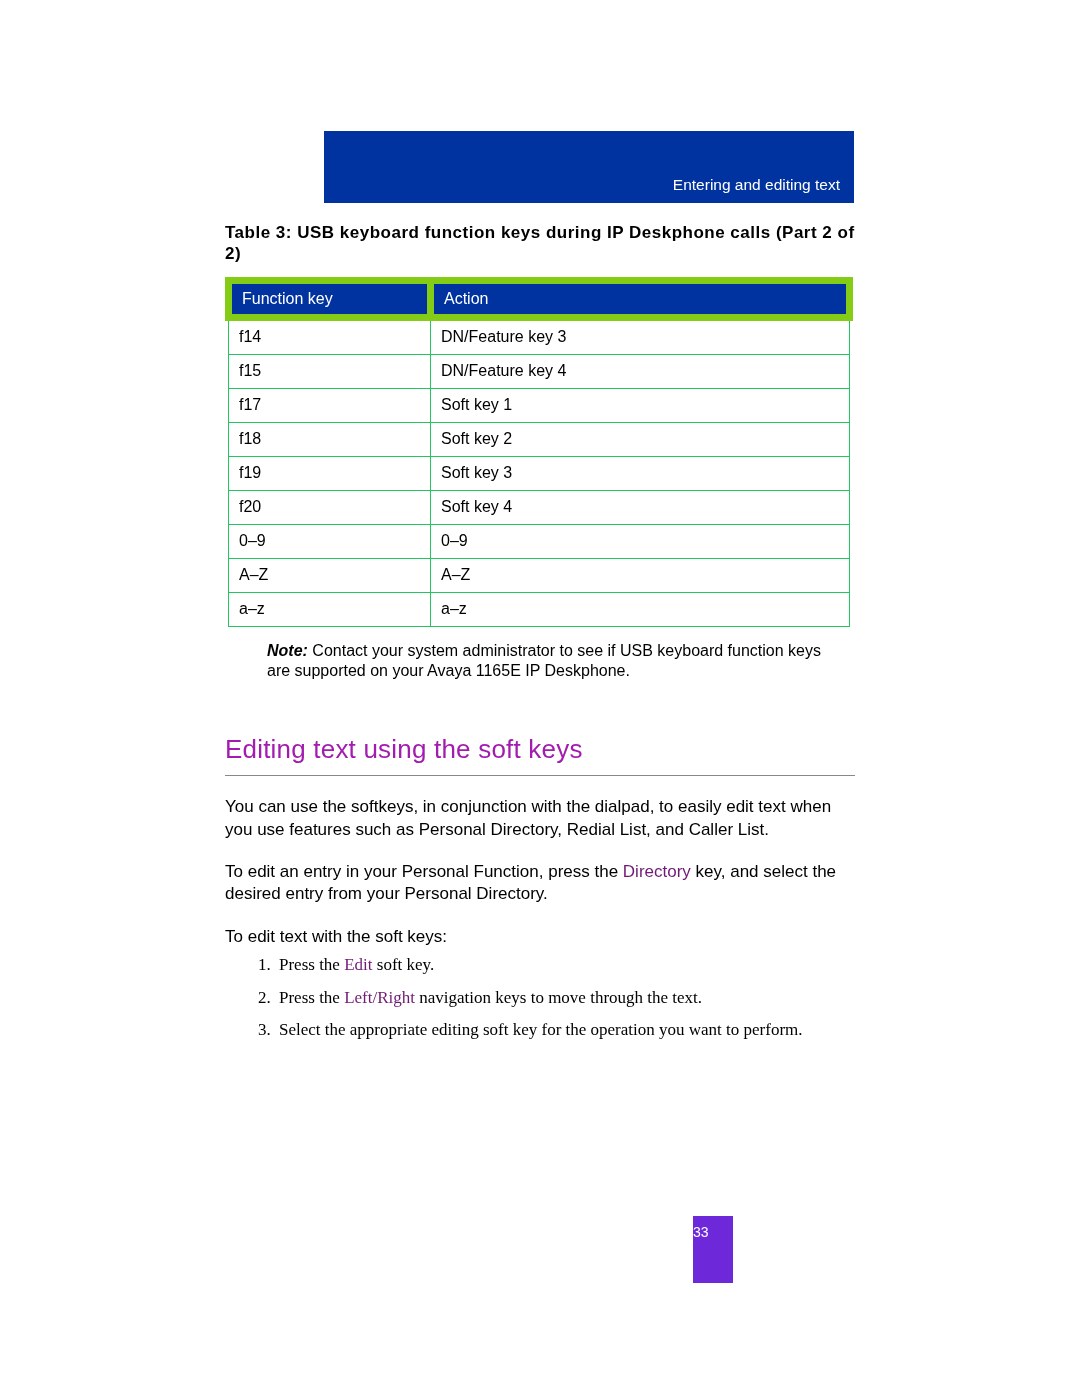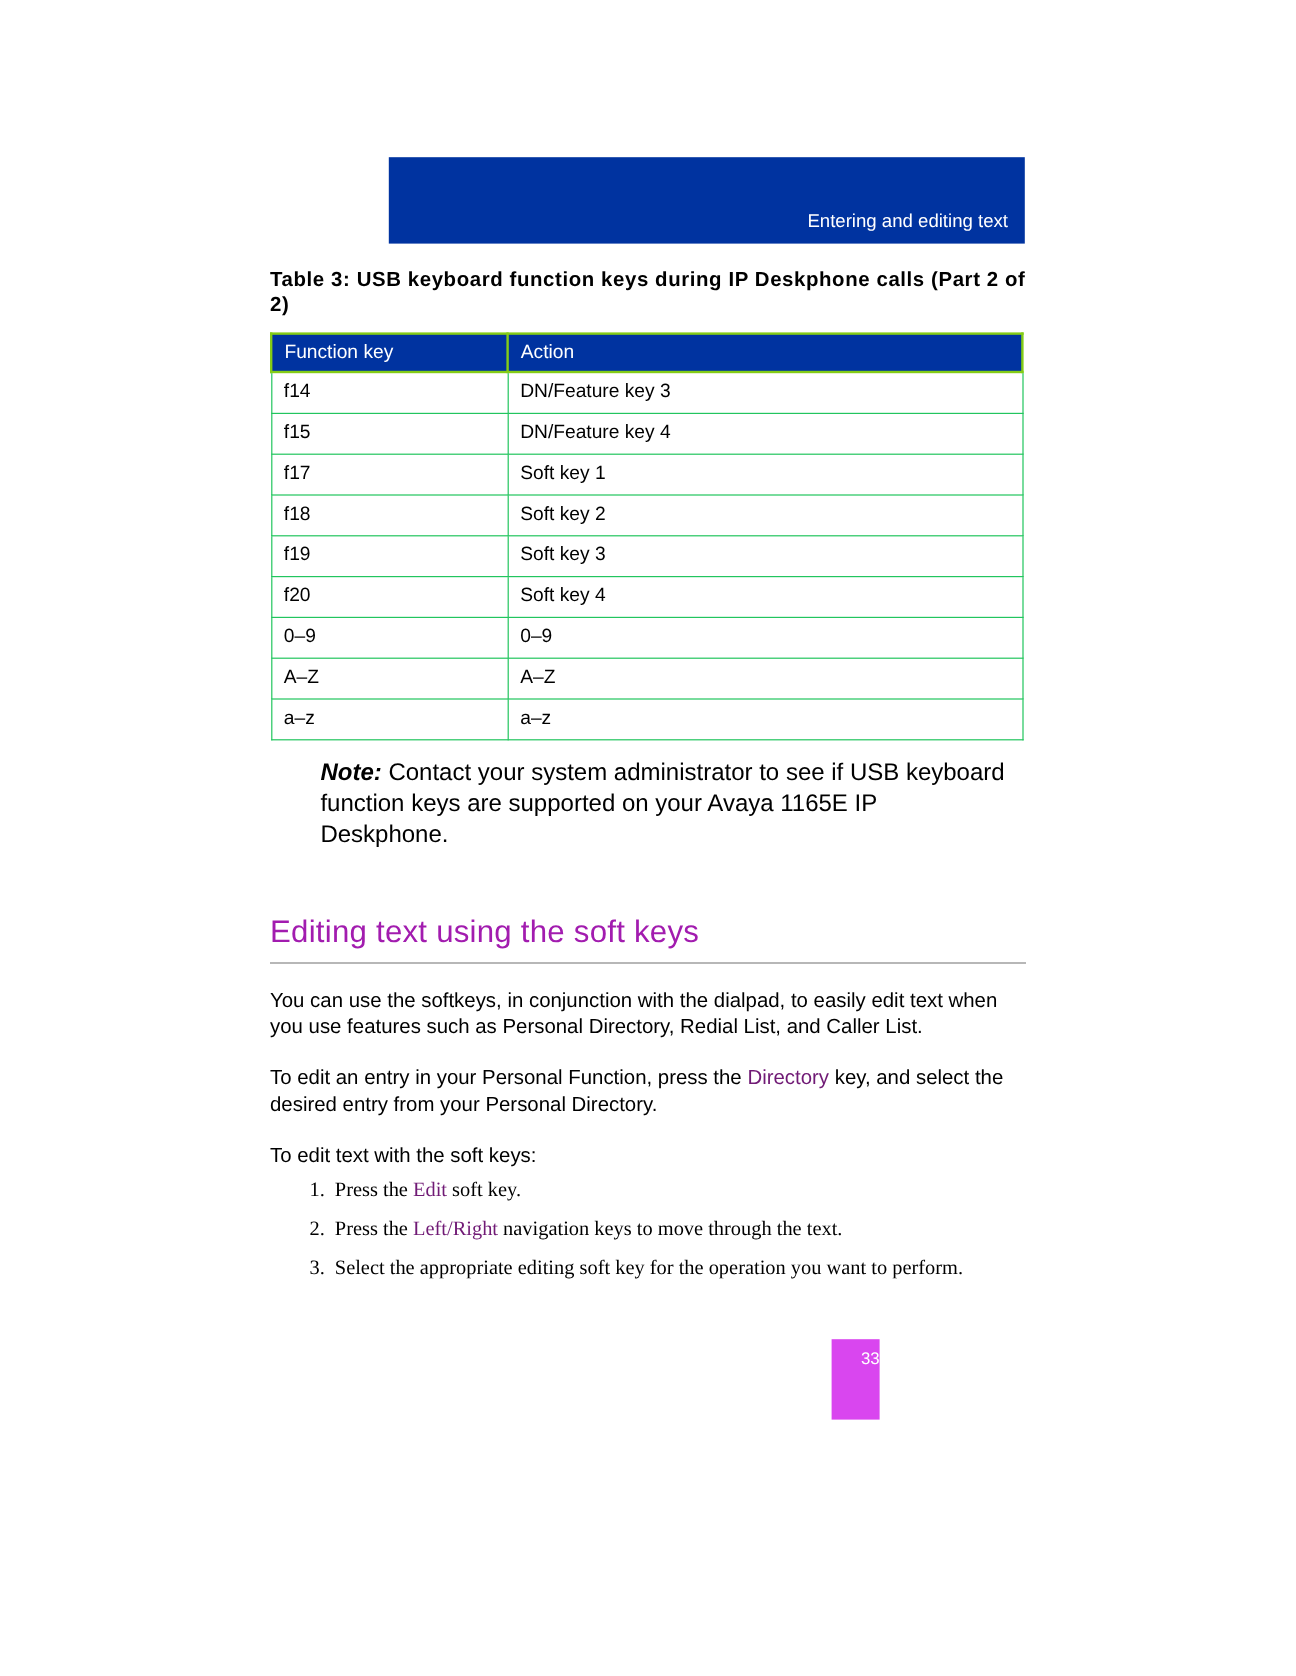--- a/index.html
+++ b/index.html
@@ -48,33 +48,33 @@
     border-collapse: collapse;
     width: 628px;
     font-size: 16px;
   }
   table.fn th {
     background: #0033a0;
     color: #ffffff;
     font-weight: normal;
     text-align: left;
     padding: 6px 10px;
-    border: 2px solid #84cc16;
+    border: 7px solid #84cc16;
   }
   table.fn td {
     border: 1px solid #22c55e;
     padding: 6px 10px;
     height: 21px;
   }
   table.fn th:first-child, table.fn td:first-child {
     width: 175px;
   }
   .note {
     margin: 14px 0 0 42px;
-    font-size: 20px;
+    font-size: 16px;
     line-height: 1.3;
     width: 575px;
   }
   .note .note-label {
     font-style: italic;
     font-weight: bold;
   }
   .section-heading {
     color: #a21caf;
     font-size: 26px;
@@ -99,27 +99,27 @@
     margin-top: 6px;
   }
   ol.steps li {
     margin-bottom: 10px;
     padding-left: 4px;
     font-family: Liberation Serif, serif;
   }
   .page-number-box {
     position: absolute;
     left: 693px;
-    top: 1116px;
+    top: 1216px;
     width: 40px;
     height: 67px;
-    background: #d946ef;
+    background: #6d28d9;
     color: #ffffff;
     font-size: 14px;
-    text-align: right;
+    text-align: left;
   }
   .page-number-box span {
     display: block;
     padding-top: 8px;
   }
 </style>
 </head>
 <body>
 
 <div class="page">

